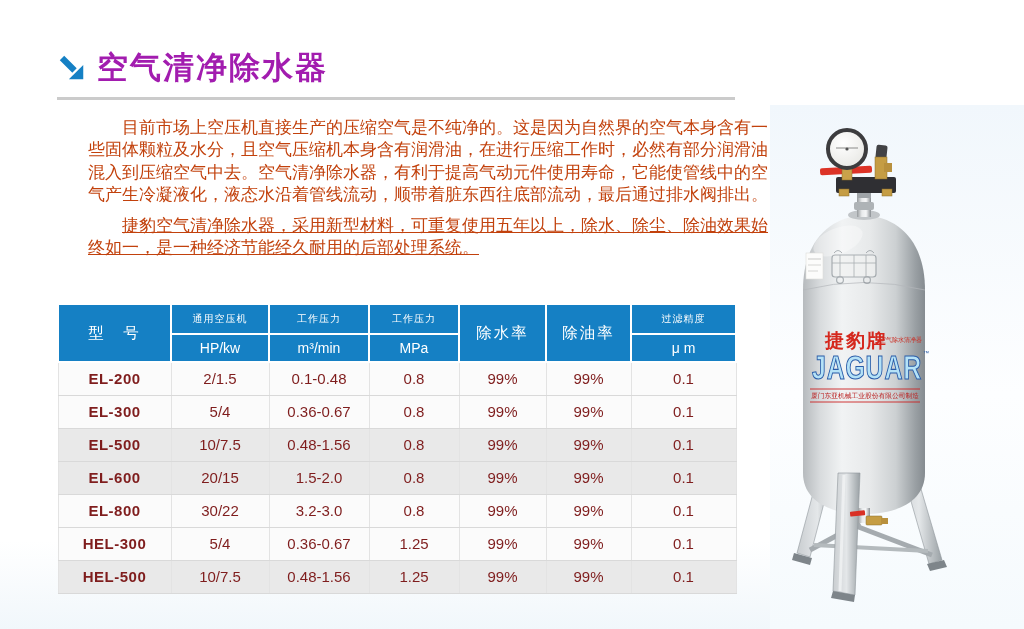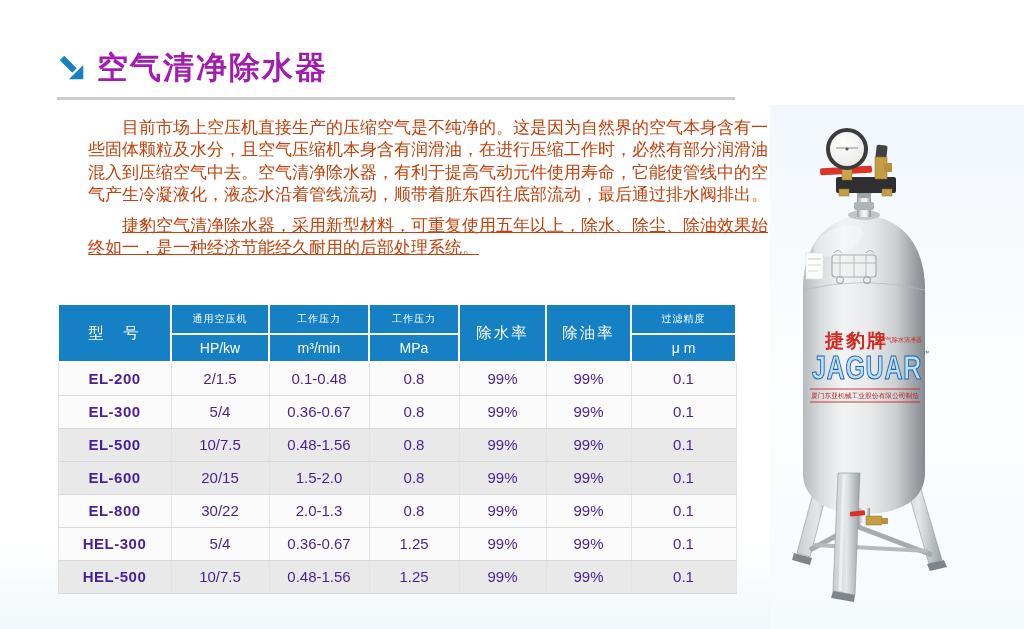--- a/index.html
+++ b/index.html
@@ -32,21 +32,21 @@
   table.spec { width:678px; border-collapse:collapse; table-layout:fixed; }
   table.spec th {
     background:#1580c4; color:#ffffff; font-weight:500;
     border:2px solid #ffffff; text-align:center; vertical-align:middle;
   }
   th.h-main { font-size:10px; height:30px; letter-spacing:1px; }
   th.h-span { font-size:15.5px; letter-spacing:2px; }
   th.h-unit { font-size:14px; font-weight:400; height:28px; letter-spacing:0; }
   table.spec td {
     height:33px; text-align:center; vertical-align:middle;
-    font-size:15px; color:#4c1d95;
+    font-size:15px; color:#7f1d1d;
     border-right:1px solid #e3e3e3; border-bottom:1px solid #d9d9d9;
     background:#fbfbfb;
   }
   table.spec td:first-child { border-left:1px solid #e3e3e3; }
   table.spec tr.shaded td { background:#e9e9e9; }
   td.model-cell { font-weight:700; color:#3a3a3a; font-size:15.5px; letter-spacing:.5px; }
 
   
   .product { position:absolute; left:770px; top:105px; width:254px; height:540px; }
   .product svg { display:block; width:254px; height:524px; }
@@ -139,21 +139,21 @@
           <td>20/15</td>
           <td>1.5-2.0</td>
           <td>0.8</td>
           <td>99%</td>
           <td>99%</td>
           <td>0.1</td>
         </tr>
         <tr>
           <td class="model-cell">EL-800</td>
           <td>30/22</td>
-          <td>2.0-1.3</td>
+          <td>3.2-3.0</td>
           <td>0.8</td>
           <td>99%</td>
           <td>99%</td>
           <td>0.1</td>
         </tr>
         <tr>
           <td class="model-cell">HEL-300</td>
           <td>5/4</td>
           <td>0.36-0.67</td>
           <td>1.25</td>

